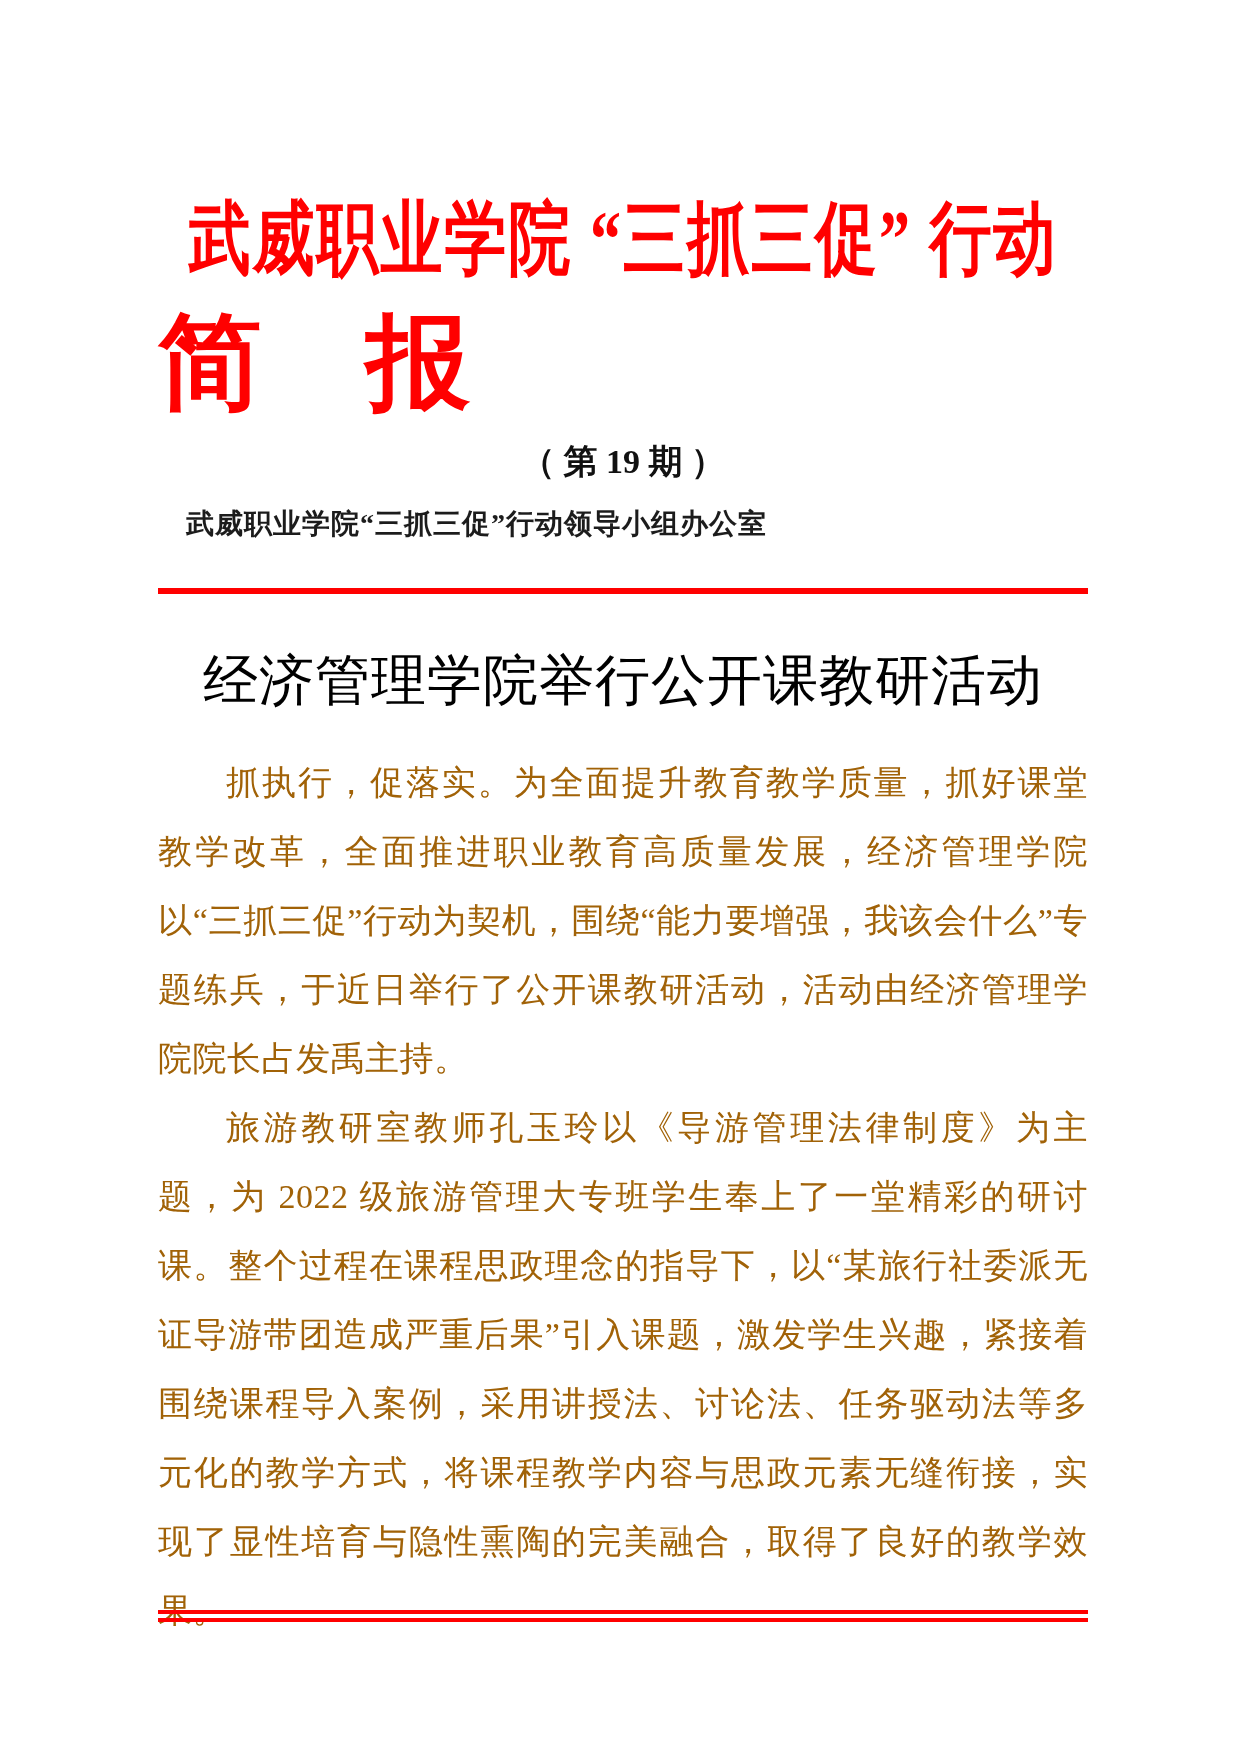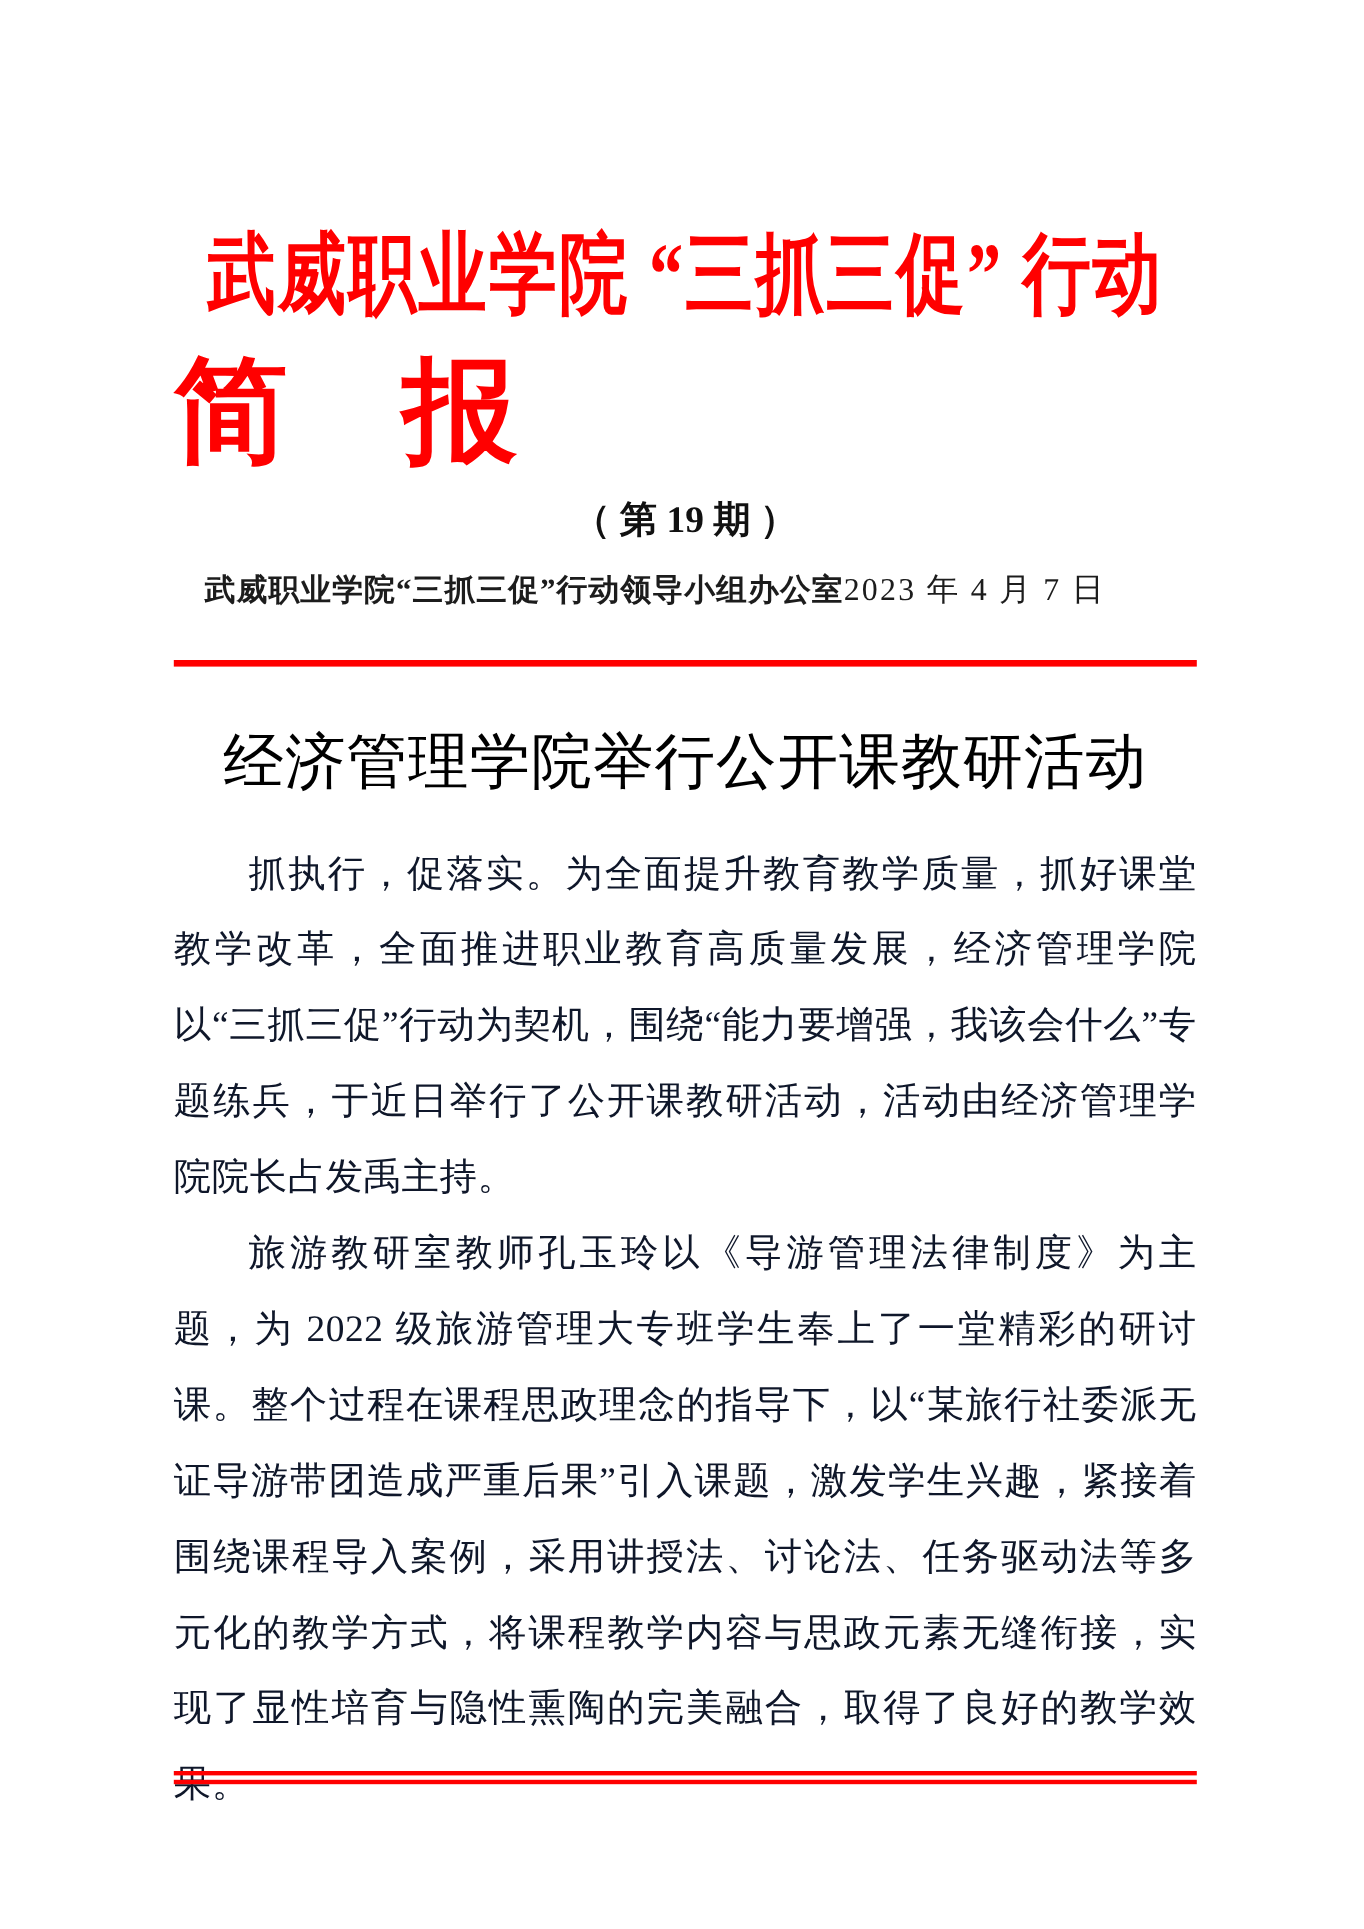--- a/index.html
+++ b/index.html
@@ -11,21 +11,20 @@
     position: relative;
     width: 1240px;
     height: 1754px;
     background: #ffffff;
     overflow: hidden;
     font-family: "Liberation Serif", "DejaVu Serif", serif;
     color: #1c1c1c;
   }
   .content {
     padding: 0 152px 0 158px;
-    margin-top: 12px;
   }
   
   .masthead-org {
     padding-top: 184px;
     height: 112px;
     line-height: 112px;
     text-align: center;
     white-space: nowrap;
   }
   .masthead-org .stretch {
@@ -87,21 +86,21 @@
     font-weight: normal;
     letter-spacing: 1px;
     color: #000000;
   }
   .body-text p {
     margin: 0;
     font-size: 34px;
     line-height: 69px;
     text-align: justify;
     text-indent: 2em;
-    color: #0f172a;
+    color: #a16207;
     letter-spacing: 0.5px;
   }
   .body-text p:first-of-type {
     margin-top: 34px;
   }
   
   .footer-rule {
     position: absolute;
     left: 158px;
     right: 152px;
@@ -125,21 +124,20 @@
       <div class="masthead-org">
         <span class="stretch">武威职业学院 “三抓三促” 行动</span>
       </div>
 
       <div class="masthead-word">简　报</div>
 
       <div class="issue-line">（ 第 19 期 ）</div>
 
       <div class="pub-row">
         <span class="pub-office">武威职业学院“三抓三促”行动领导小组办公室</span>
-        <span class="pub-date">2023 年 4 月 7 日</span>
       </div>
 
       <div class="rule-thick"></div>
     </header>
 
     <main>
       <h1 class="headline">经济管理学院举行公开课教研活动</h1>
 
       <div class="body-text">
         <p>抓执行，促落实。为全面提升教育教学质量，抓好课堂教学改革，全面推进职业教育高质量发展，经济管理学院以“三抓三促”行动为契机，围绕“能力要增强，我该会什么”专题练兵，于近日举行了公开课教研活动，活动由经济管理学院院长占发禹主持。</p>

